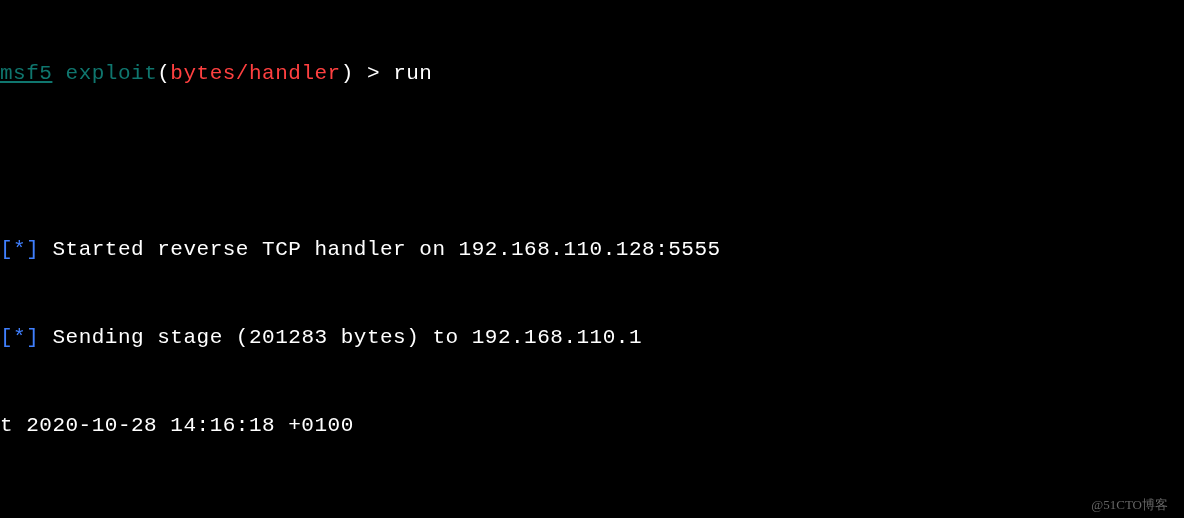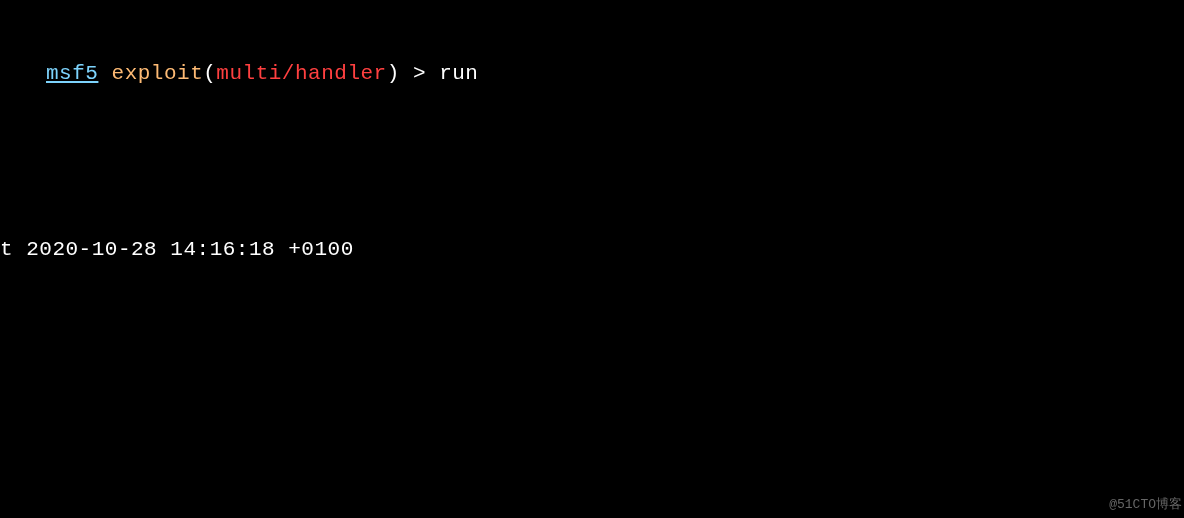--- a/index.html
+++ b/index.html
@@ -22,26 +22,25 @@
     .terminal {
       white-space: pre;
       padding: 0;
     }
     .line {
       display: block;
       white-space: pre;
       letter-spacing: 0.5px;
     }
     .msf {
-      color: #7dd3fc;
+      color: #0f766e;
       text-decoration: underline;
-      margin-left: 46px;
     }
     .exploit-word {
-      color: #fdba74;
+      color: #0f766e;
     }
     .paren {
       color: #ffffff;
     }
     .module-path {
       color: #ff4040;
     }
     .gt {
       color: #ffffff;
     }
@@ -57,32 +56,34 @@
     }
     .white {
       color: #ffffff;
     }
     .blank {
       height: 29px;
     }
     .watermark {
       position: absolute;
       bottom: 4px;
-      right: 2px;
+      right: 16px;
       color: #666666;
       font-size: 13px;
-      font-family: Liberation Mono, monospace;
+      font-family: Liberation Serif, serif;
     }
   </style>
 </head>
 <body>
 
 <div class="terminal">
-  <span class="line"><span class="msf">msf5</span> <span class="exploit-word">exploit</span><span class="paren">(</span><span class="module-path">multi/handler</span><span class="paren">)</span> <span class="gt">&gt;</span> <span class="cmd">run</span></span>
+  <span class="line"><span class="msf">msf5</span> <span class="exploit-word">exploit</span><span class="paren">(</span><span class="module-path">bytes/handler</span><span class="paren">)</span> <span class="gt">&gt;</span> <span class="cmd">run</span></span>
   <div class="blank"></div>
+  <span class="line"><span class="bracket">[</span><span class="star">*</span><span class="bracket">]</span> <span class="white">Started reverse TCP handler on 192.168.110.128:5555</span></span>
+  <span class="line"><span class="bracket">[</span><span class="star">*</span><span class="bracket">]</span> <span class="white">Sending stage (201283 bytes) to 192.168.110.1</span></span>
   <span class="line"><span class="white">t 2020-10-28 14:16:18 +0100</span></span>
   
   
   
   
   
   
   
   
   

